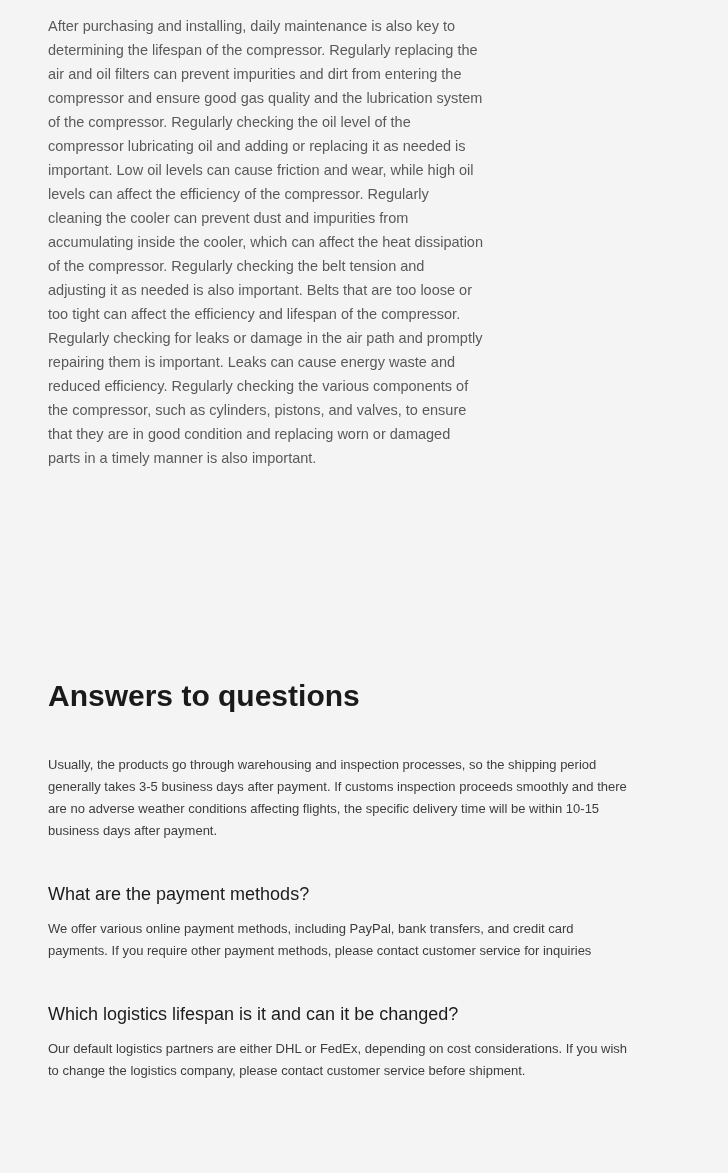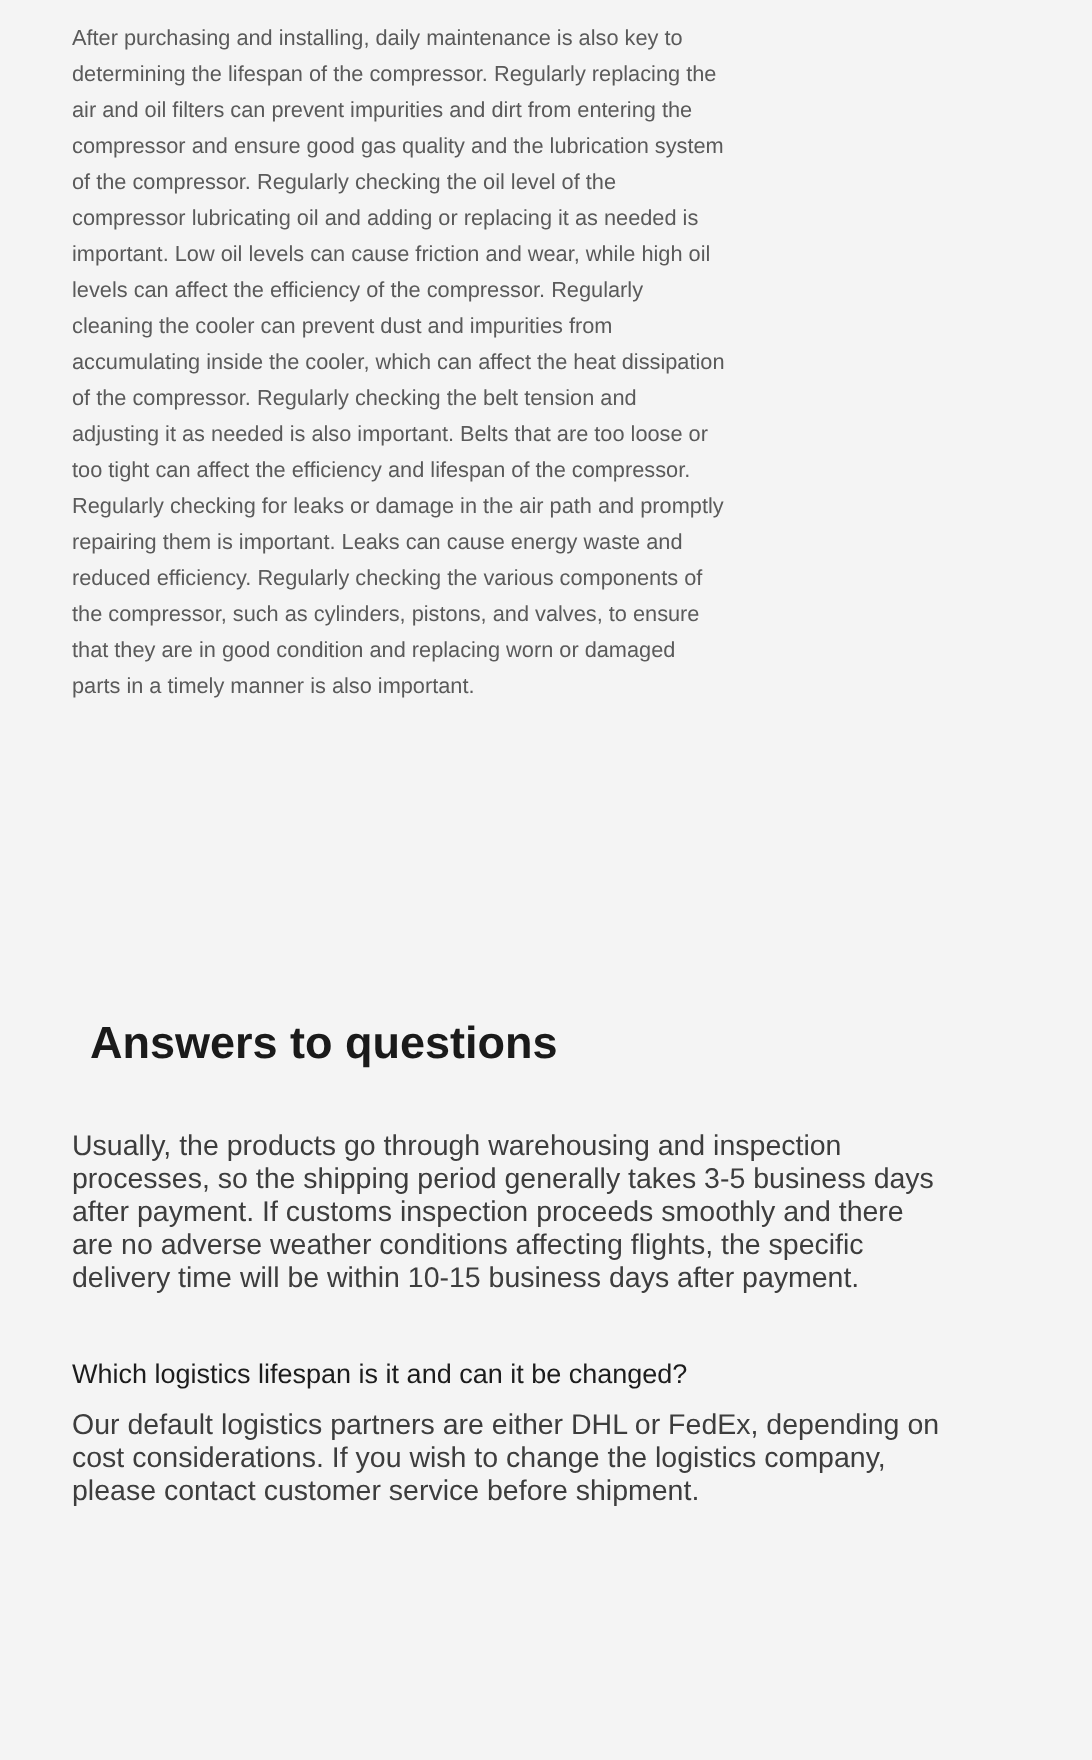--- a/index.html
+++ b/index.html
@@ -19,38 +19,38 @@
   }
   .intro-text {
     margin: 0;
     width: 436px;
     font-size: 14.5px;
     line-height: 24px;
     color: #5a5a5a;
     -webkit-font-smoothing: antialiased;
   }
   .faq-title {
-    margin: 208px 0 40px 12px;
+    margin: 208px 0 40px 0;
     font-size: 30px;
     line-height: 36px;
     font-weight: 700;
     color: #1a1a1a;
   }
   .qa { margin: 0; }
   .question {
     margin: 0 0 12px 0;
     font-size: 18px;
     line-height: 24px;
     font-weight: 400;
     color: #1c1c1c;
   }
   .answer {
     margin: 0 0 40px 0;
     width: 586px;
-    font-size: 19px;
+    font-size: 13px;
     line-height: 22px;
     color: #3d3d3d;
   }
   .qa:last-child .answer { margin-bottom: 0; }
 </style>
 </head>
 <body>
 
 <div class="page">
 
@@ -58,20 +58,24 @@
     <p class="intro-text">After purchasing and installing, daily maintenance is also key to determining the lifespan of the compressor. Regularly replacing the air and oil filters can prevent impurities and dirt from entering the compressor and ensure good gas quality and the lubrication system of the compressor. Regularly checking the oil level of the compressor lubricating oil and adding or replacing it as needed is important. Low oil levels can cause friction and wear, while high oil levels can affect the efficiency of the compressor. Regularly cleaning the cooler can prevent dust and impurities from accumulating inside the cooler, which can affect the heat dissipation of the compressor. Regularly checking the belt tension and adjusting it as needed is also important. Belts that are too loose or too tight can affect the efficiency and lifespan of the compressor. Regularly checking for leaks or damage in the air path and promptly repairing them is important. Leaks can cause energy waste and reduced efficiency. Regularly checking the various components of the compressor, such as cylinders, pistons, and valves, to ensure that they are in good condition and replacing worn or damaged parts in a timely manner is also important.</p>
   </section>
 
   <section class="faq">
     <h1 class="faq-title">Answers to questions</h1>
 
     <article class="qa">
       <p class="answer">Usually, the products go through warehousing and inspection processes, so the shipping period generally takes 3-5 business days after payment. If customs inspection proceeds smoothly and there are no adverse weather conditions affecting flights, the specific delivery time will be within 10-15 business days after payment.</p>
     </article>
 
+    <article class="qa">
+      <h2 class="question">What are the payment methods?</h2>
+      <p class="answer">We offer various online payment methods, including PayPal, bank transfers, and credit card payments. If you require other payment methods, please contact customer service for inquiries</p>
+    </article>
 
     <article class="qa">
       <h2 class="question">Which logistics lifespan is it and can it be changed?</h2>
       <p class="answer">Our default logistics partners are either DHL or FedEx, depending on cost considerations. If you wish to change the logistics company, please contact customer service before shipment.</p>
     </article>
   </section>
 
 </div>
 
 </body></html>

